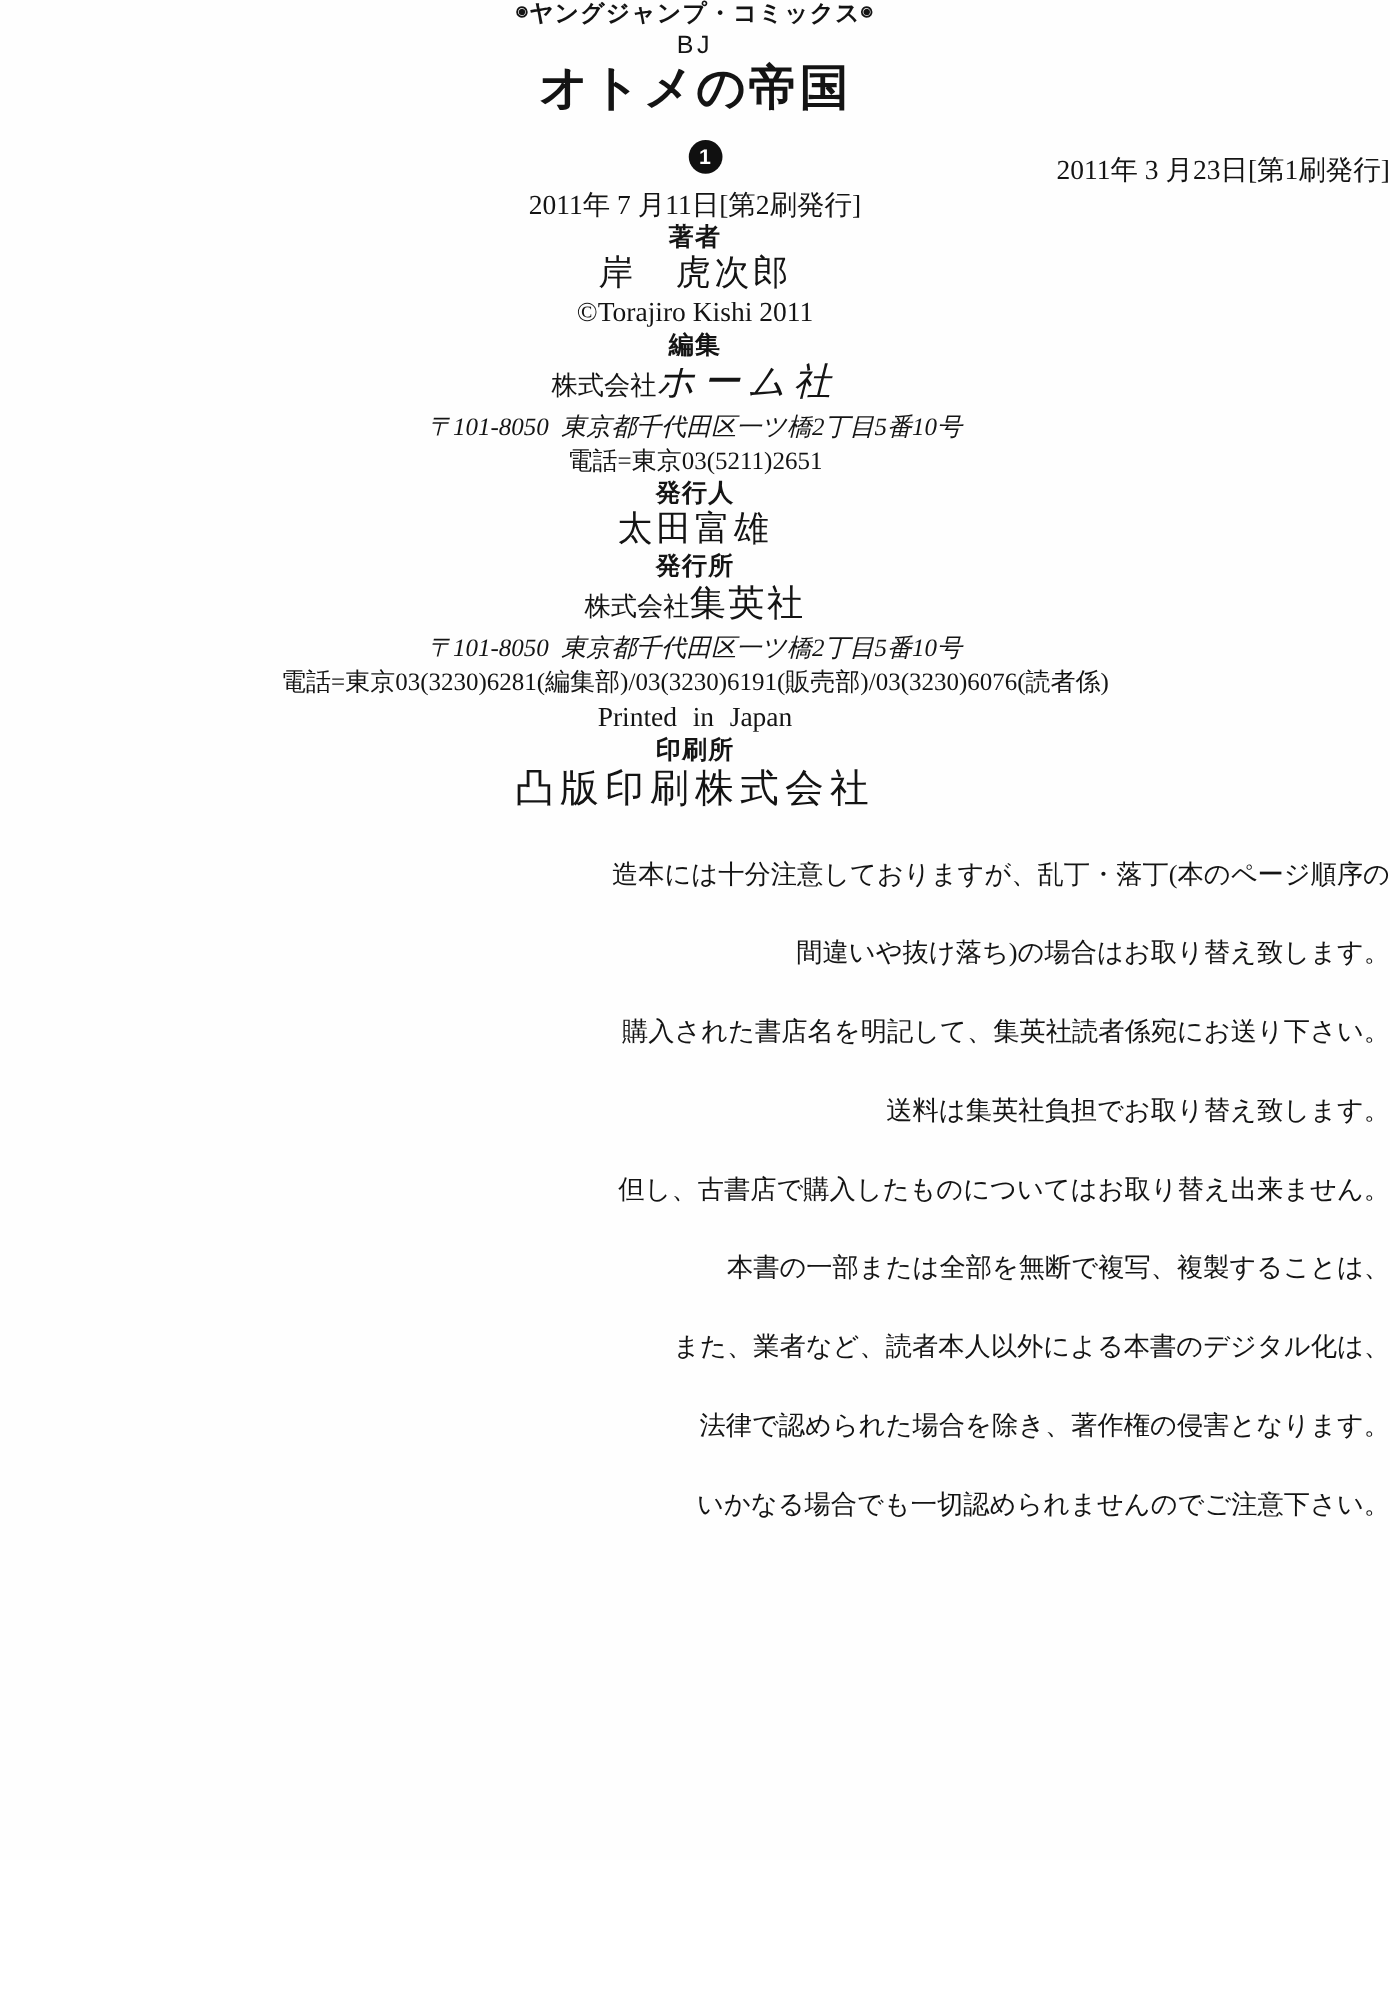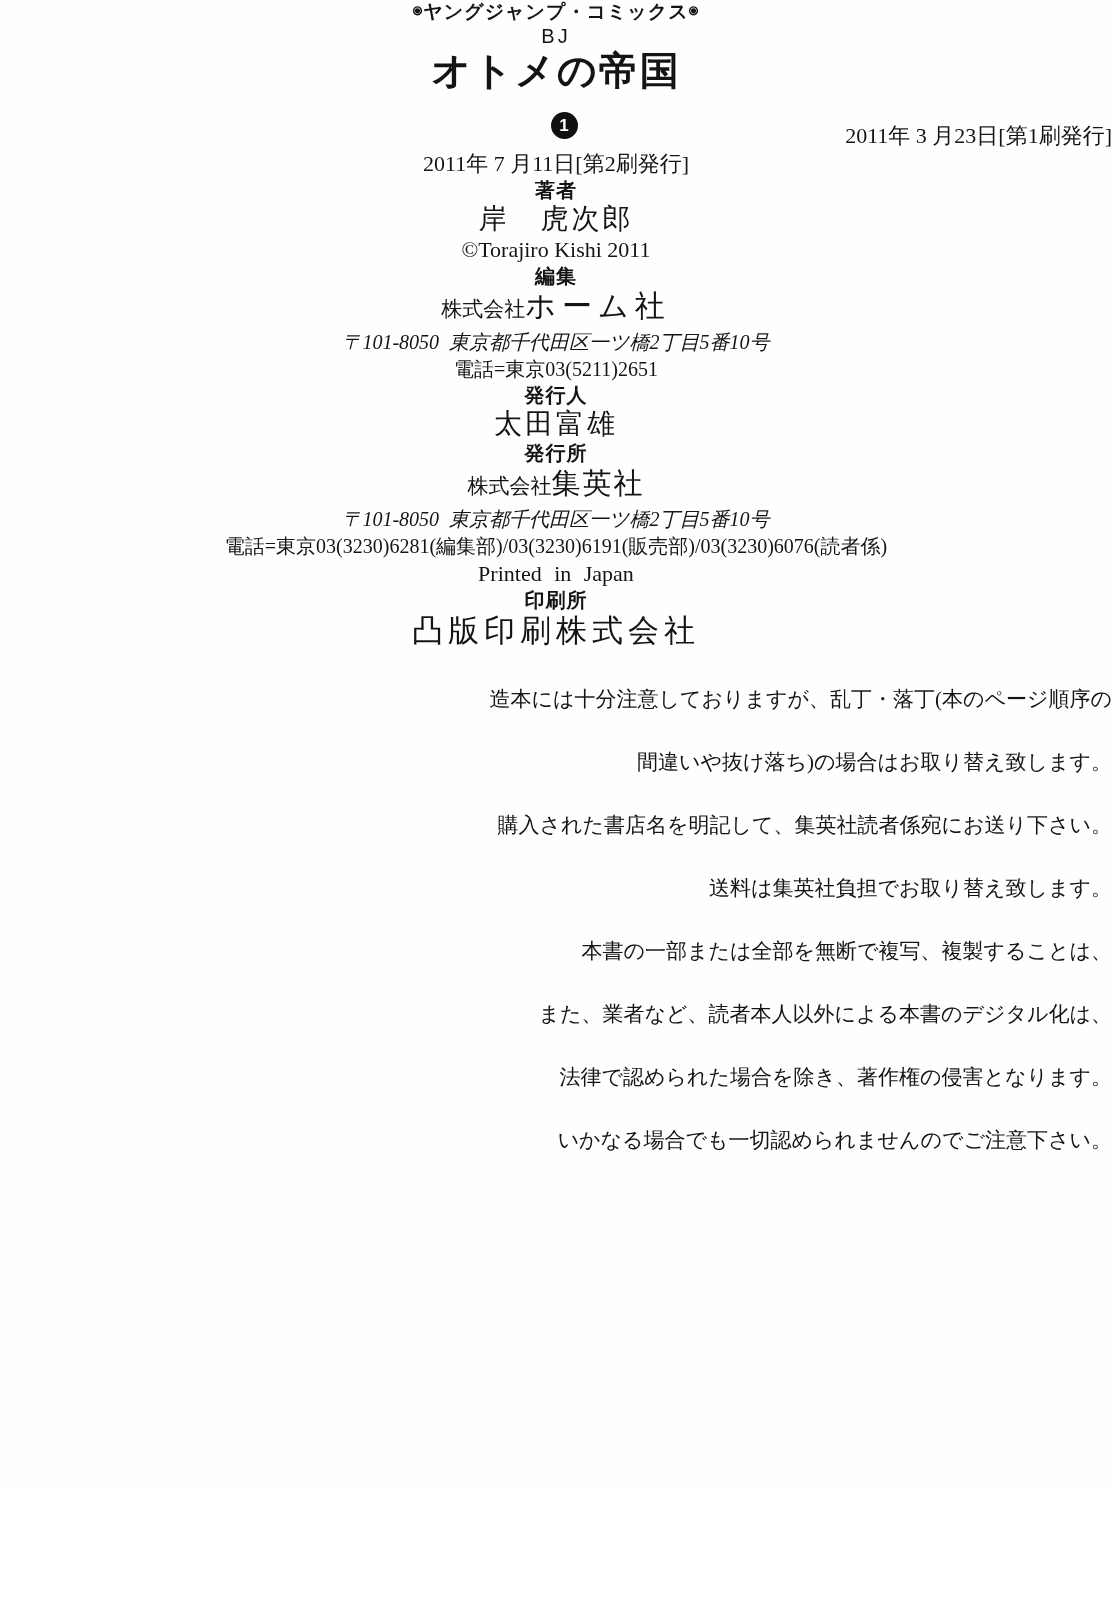--- a/index.html
+++ b/index.html
@@ -31,21 +31,21 @@
   .mt68 { margin-top: 68px; } .mt32 { margin-top: 32px; } .mt16 { margin-top: 16px; }
   .mt14 { margin-top: 14px; text-align: center; } .mt18 { margin-top: 18px; }
 
   .date-line   { font-family: "Liberation Serif", serif; font-size: 22px; line-height: 28px; }
   .first-line  { margin-top: 2px; text-align: right; }
   .person-name { font-family: "Liberation Serif", serif; font-size: 28px; line-height: 34px; letter-spacing: 3px; margin-top: 2px; }
   .copyright   { font-family: "Liberation Serif", serif; font-size: 22px; line-height: 28px; }
 
   .company-line   { font-family: "Liberation Serif", serif; line-height: 36px; }
   .company-prefix { font-size: 21px; }
-  .company-lg     { font-size: 30px; letter-spacing: 6px; }
+  .company-lg     { font-size: 30px; letter-spacing: 6px; font-style: italic; }
   .company-md     { font-size: 29px; letter-spacing: 2px; }
 
   .addr    { font-family: "Liberation Serif", serif; font-size: 20px; line-height: 27px; font-style: italic; }
   .phone   { font-family: "Liberation Serif", serif; font-size: 20px; line-height: 27px; }
   .printed { font-family: "Liberation Serif", serif; font-size: 22px; line-height: 28px; word-spacing: 7px; }
 
   .printer-name { font-family: "Liberation Serif", serif; font-size: 31px; line-height: 38px; letter-spacing: 5px; }
 
   .notice      { margin-top: 20px; }
   .notice-line { font-family: "Liberation Serif", serif; font-size: 21px; line-height: 27px; text-align: right; }
@@ -84,19 +84,20 @@
   <div class="printed">Printed in Japan</div>
 
   <h2 class="sec-h mt18">印刷所</h2>
   <div class="printer-name">凸版印刷株式会社</div>
 
   <div class="notice">
     <div class="notice-line">造本には十分注意しておりますが、乱丁・落丁(本のページ順序の</div>
     <div class="notice-line">間違いや抜け落ち)の場合はお取り替え致します。</div>
     <div class="notice-line">購入された書店名を明記して、集英社読者係宛にお送り下さい。</div>
     <div class="notice-line">送料は集英社負担でお取り替え致します。</div>
+    <div class="notice-line">但し、古書店で購入したものについてはお取り替え出来ません。</div>
     <div class="notice-line">本書の一部または全部を無断で複写、複製することは、</div>
     <div class="notice-line">また、業者など、読者本人以外による本書のデジタル化は、</div>
     <div class="notice-line">法律で認められた場合を除き、著作権の侵害となります。</div>
     <div class="notice-line">いかなる場合でも一切認められませんのでご注意下さい。</div>
   </div>
 
 </div>
 
 </body></html>

